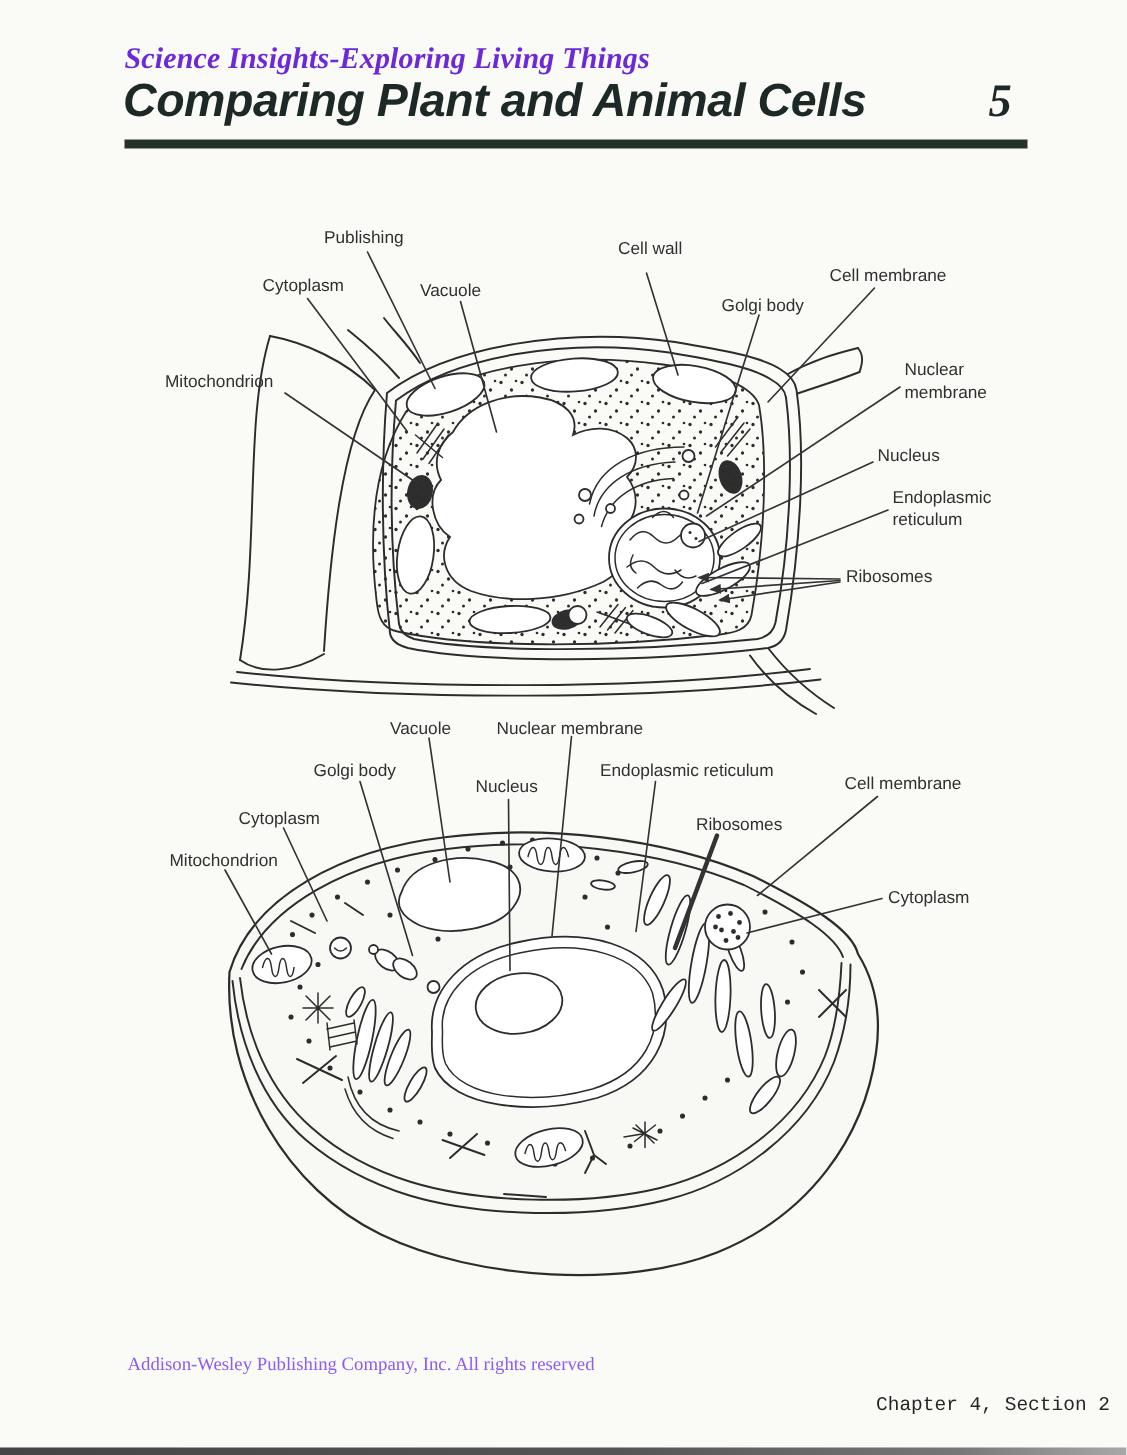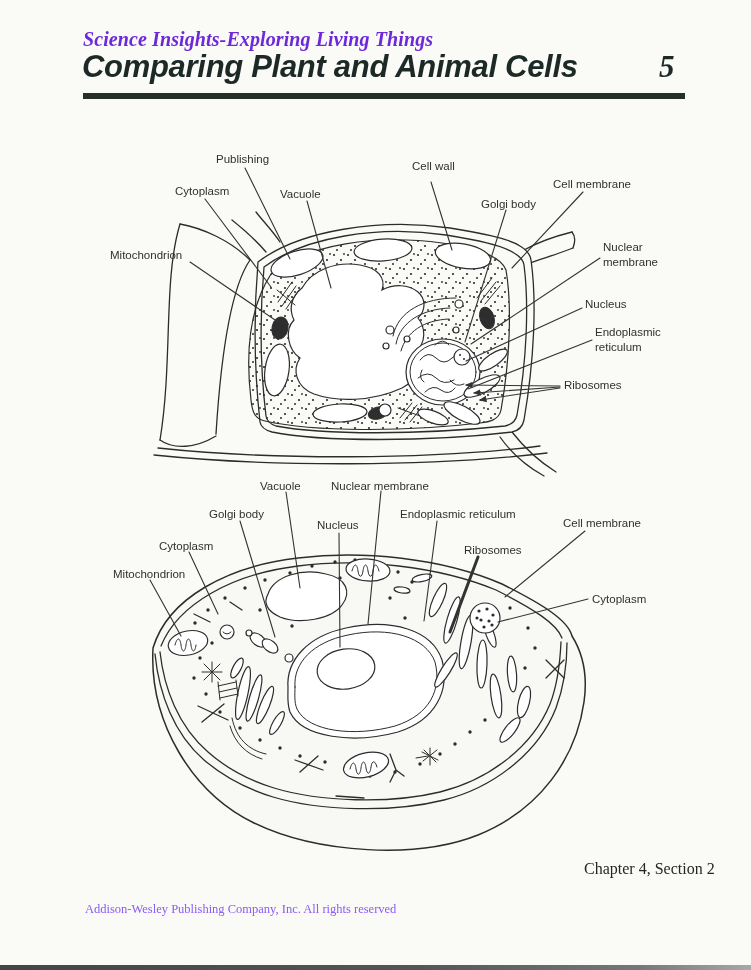--- a/index.html
+++ b/index.html
@@ -23,21 +23,21 @@
   .sw{fill:#ffffff;stroke:#2c2c2c;stroke-width:1.2}
   .dk{fill:#2e2e2e;stroke:#2e2e2e;stroke-width:1}
   .thin{fill:none;stroke:#2c2c2c;stroke-width:1;stroke-linecap:round}
   .dot{fill:#2c2c2c;stroke:none}
   
   #leaders{position:absolute;left:0;top:0;pointer-events:none}
   .ld{stroke:#333;stroke-width:1.1;fill:none;stroke-linecap:round}
   .ldthick{stroke:#333;stroke-width:3;fill:none;stroke-linecap:round}
   
   .footL{position:absolute;left:85px;top:902px;font-family:Liberation Serif, serif;font-size:12.5px;color:#8b5cf6}
-  .footR{position:absolute;left:584px;top:860px;font-family:Liberation Serif, serif;font-size:16px;color:#262626}
+  .footR{position:absolute;left:584px;top:929px;font-family:Liberation Mono, monospace;font-size:13px;color:#262626}
   .scanbar{position:absolute;left:0;bottom:0;width:751px;height:5px;
            background:linear-gradient(90deg,#454545,#555 55%,#777 85%,#a8a8a8)}
 </style>
 </head>
 <body>
 
 <div class="eyebrow">Science Insights-Exploring Living Things</div>
 <div class="title">Comparing Plant and Animal Cells</div>
 <div class="pagenum">5</div>
 <div class="rule"></div>

